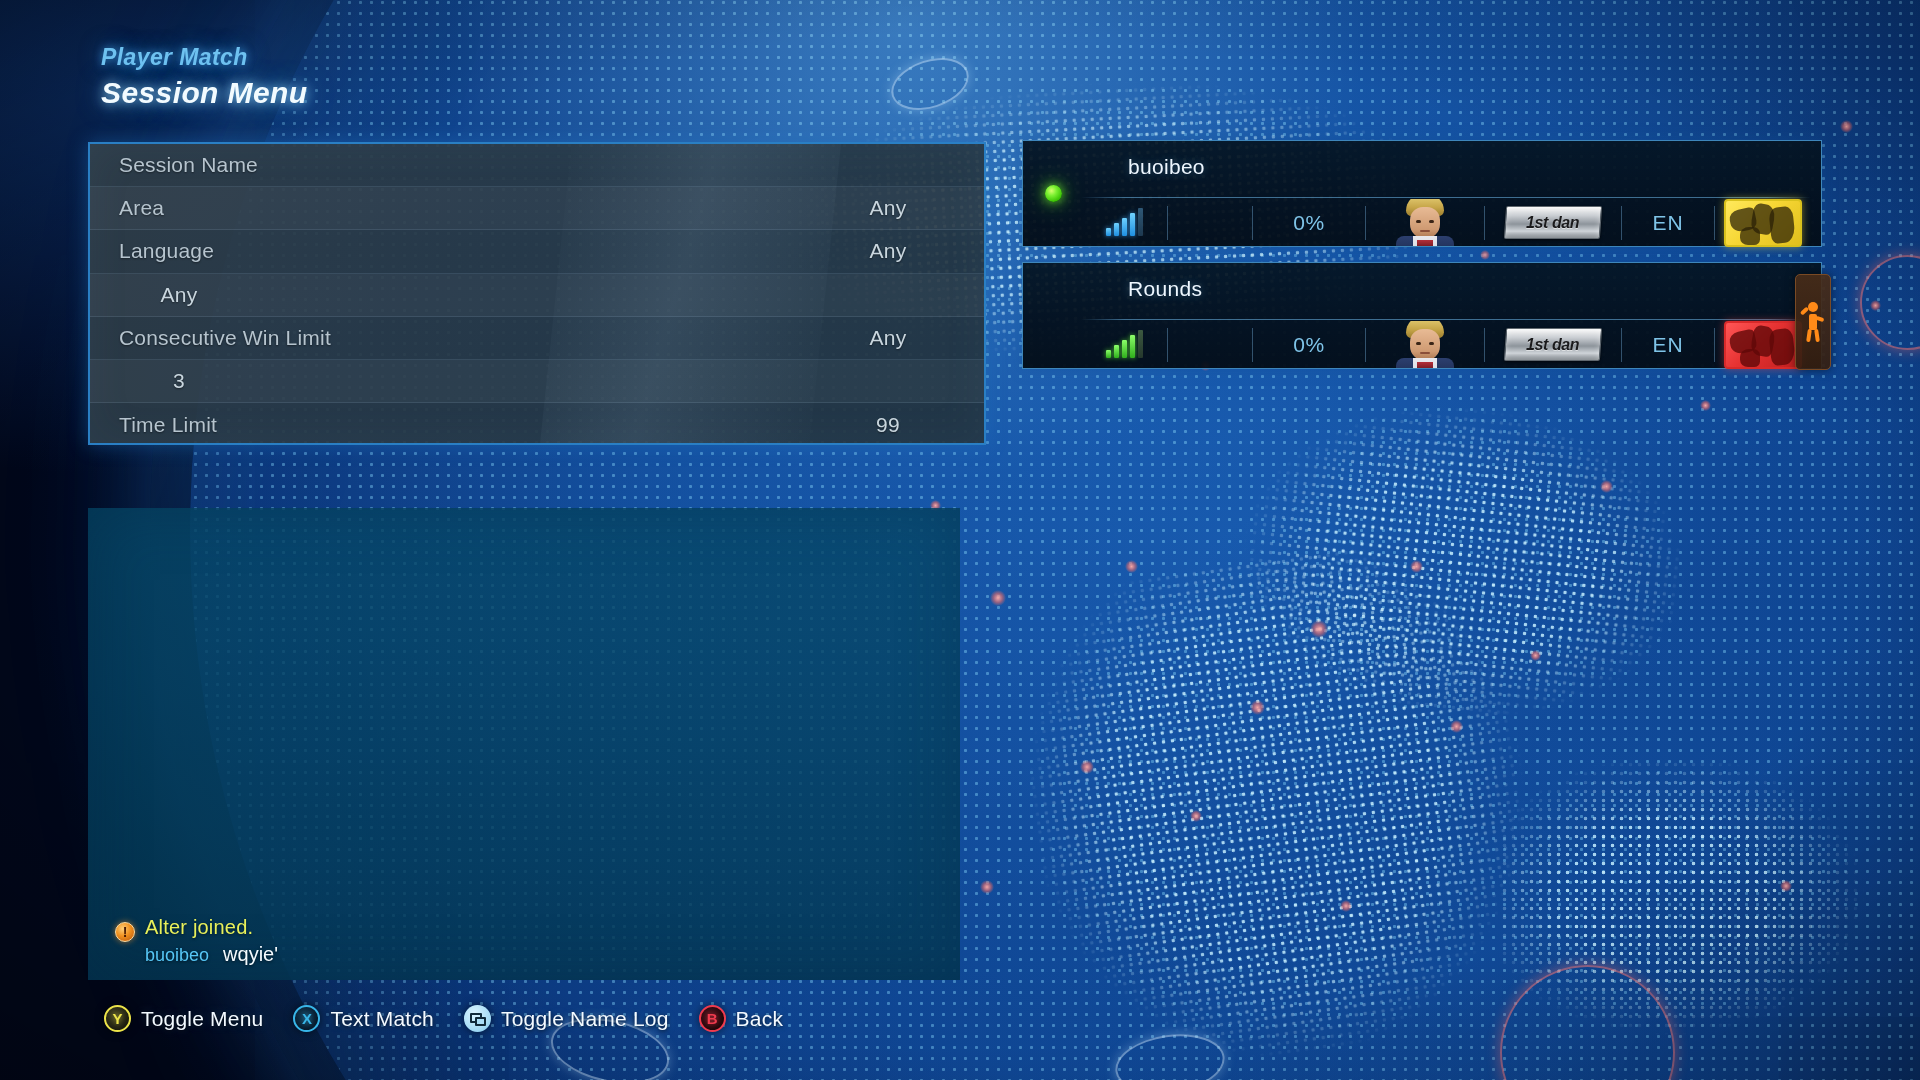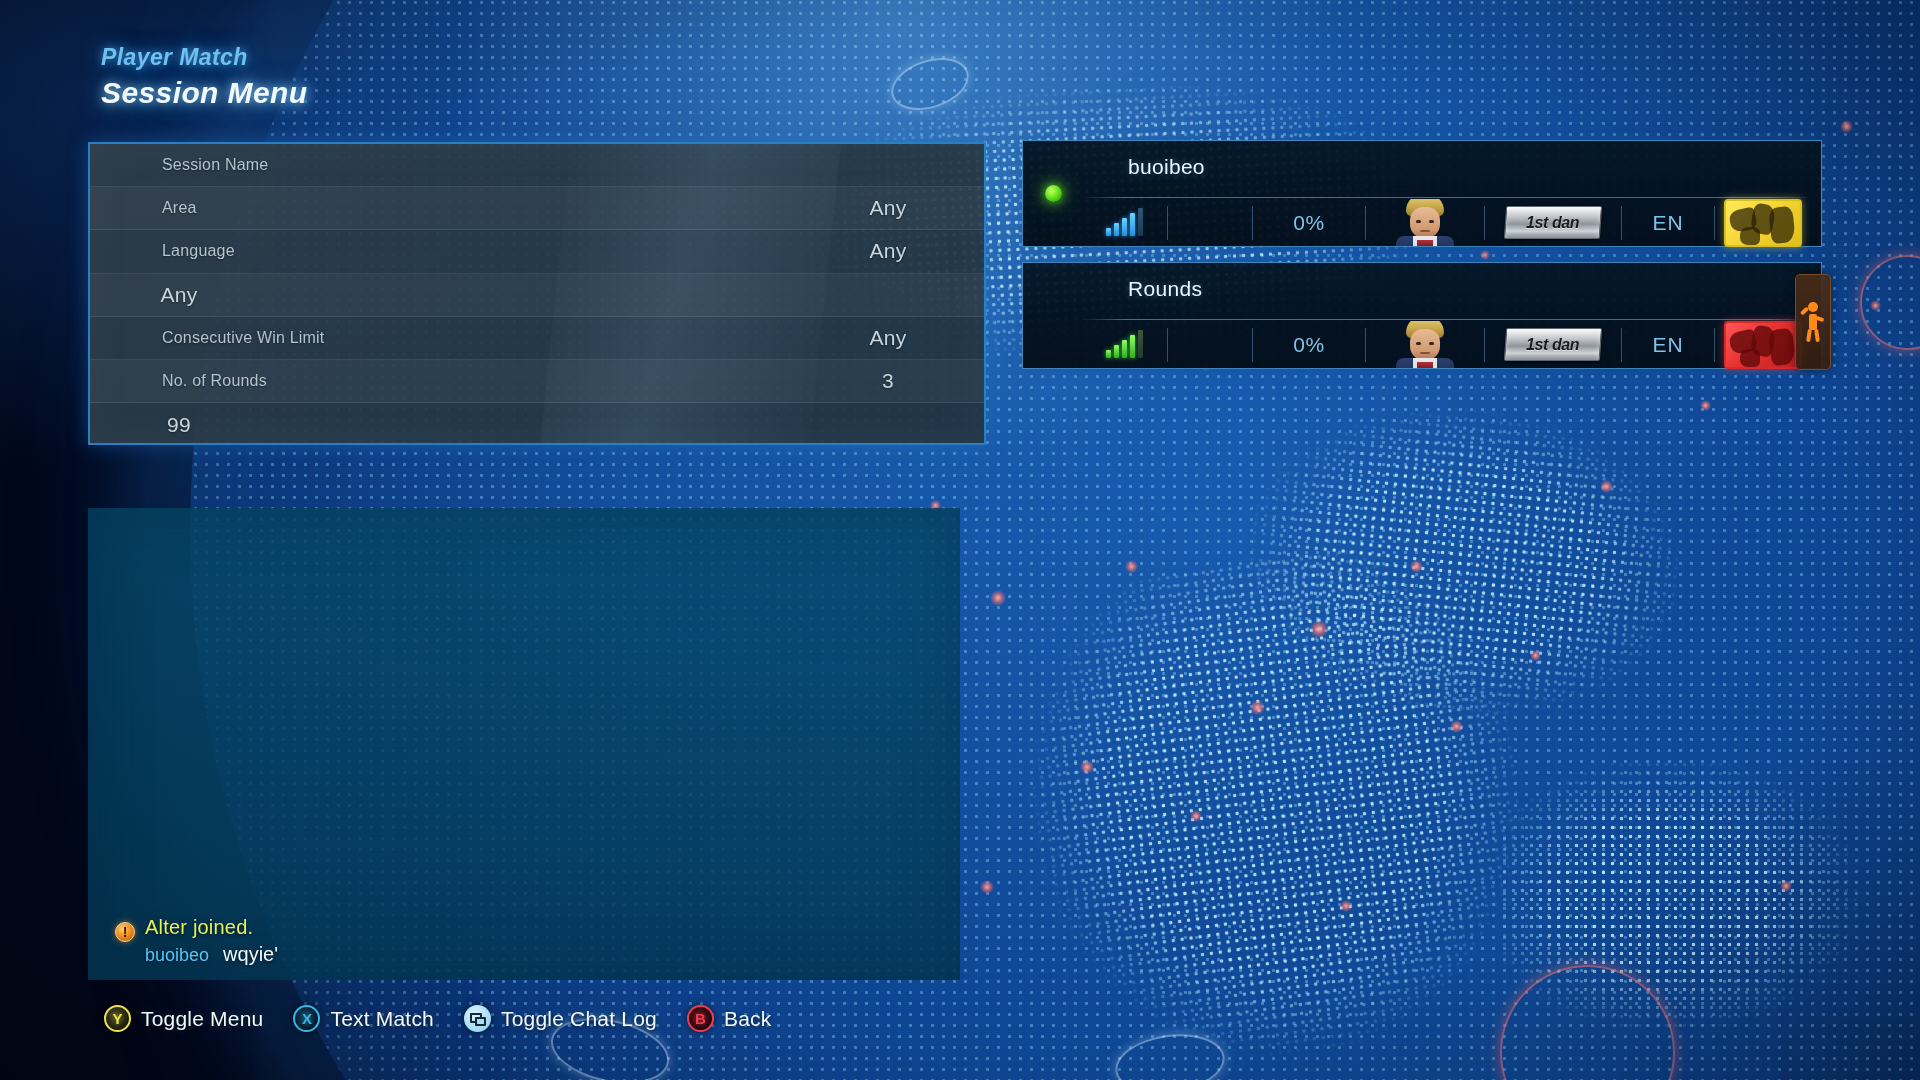--- a/index.html
+++ b/index.html
@@ -123,23 +123,22 @@
     transform:rotate(6deg); pointer-events:none;
   }
   .setting-row {
     position:relative; height:43.2px; display:flex; align-items:center;
     padding:0 36px 0 29px;
     border-bottom:1px solid rgba(150,180,205,0.16);
   }
   .setting-row:last-child { border-bottom:none; }
   .setting-row.alt { background:rgba(255,255,255,0.035); }
   .setting-label {
-    flex:1; font-size:16px; color:#b6c4ce; letter-spacing:0.2px;
+    flex:1; font-size:21px; color:#b6c4ce; letter-spacing:0.2px;
     text-shadow:0 1px 2px rgba(0,0,0,0.45);
-    margin-left:43px;
   }
   .setting-value {
     width:120px; text-align:center;
     font-size:21px; color:#c9d6de; letter-spacing:0.2px;
     text-shadow:0 1px 2px rgba(0,0,0,0.45);
   }
 
   
   .player-list { position:absolute; left:1022px; top:140px; width:800px; }
   .player-card {
@@ -397,24 +396,24 @@
       <div class="setting-value">Any</div>
     </div>
     <div class="setting-row alt">
       <div class="setting-value">Any</div>
     </div>
     <div class="setting-row">
       <div class="setting-label">Consecutive Win Limit</div>
       <div class="setting-value">Any</div>
     </div>
     <div class="setting-row alt">
-      <div class="setting-label">No. of Rounds</div>
       <div class="setting-value">3</div>
     </div>
     <div class="setting-row">
+      <div class="setting-label">Time Limit</div>
       <div class="setting-value">99</div>
     </div>
   </div>
 
   <div class="player-list">
 
     <div class="player-card">
       <div class="player-name">buoibeo</div>
       <div class="status-dot"></div>
       <div class="row-rule"></div>
@@ -551,21 +550,21 @@
     </div>
     <div class="btn-hint">
       <div class="btn-glyph g-x">X</div>
       <div class="btn-label">Text Match</div>
     </div>
     <div class="btn-hint">
       <div class="btn-glyph g-win">
         <span class="w1"></span>
           <span class="w2"></span>
       </div>
-      <div class="btn-label">Toggle Chat Log</div>
+      <div class="btn-label">Toggle Name Log</div>
     </div>
     <div class="btn-hint">
       <div class="btn-glyph g-b">B</div>
       <div class="btn-label">Back</div>
     </div>
   </div>
 
 </div>
 
 </body></html>

